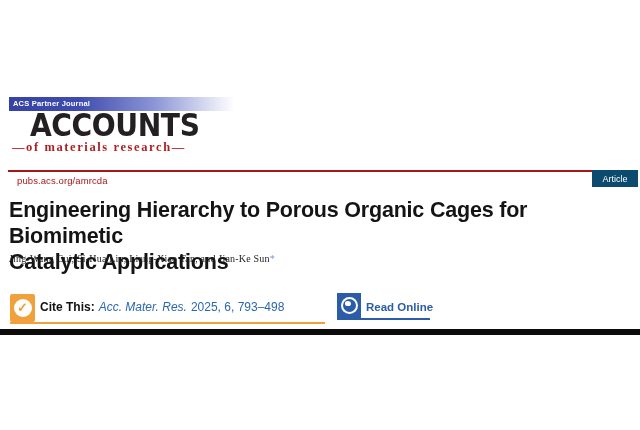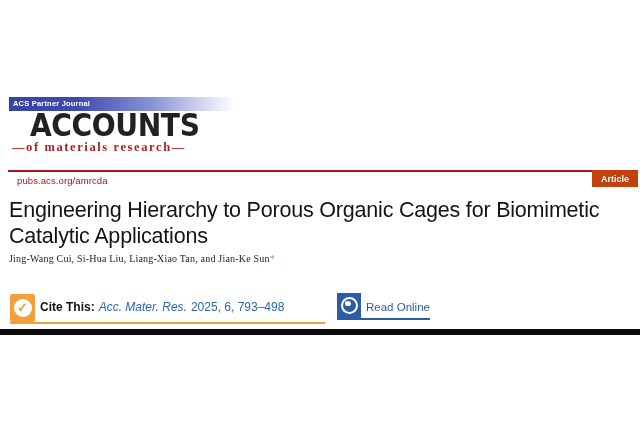--- a/index.html
+++ b/index.html
@@ -28,32 +28,32 @@
   }
   .logo-subtitle{
     position:absolute;left:12px;top:140px;
     font-family:Liberation Serif, serif;font-weight:bold;font-size:12.5px;
     color:#b01f24;letter-spacing:1.6px;white-space:nowrap;
   }
 
   
   .masthead-rule{position:absolute;left:8px;top:170px;width:584px;height:2px;background:#a6171c;}
   .article-badge{
-    position:absolute;left:592px;top:170px;width:46px;height:17px;background:#c2410c;
-    color:#ffffff;font-size:9px;font-weight:bold;display:flex;align-items:center;justify-content:center;
+    position:absolute;left:592px;top:170px;width:46px;height:17px;background:#0c4a6e;
+    color:#ffffff;font-size:9px;font-weight:normal;display:flex;align-items:center;justify-content:center;
   }
   .pubs-link{
     position:absolute;left:9px;top:175px;color:#a6171c;font-size:9.5px;
     text-decoration:none;letter-spacing:.1px;margin-left:8px;
   }
 
   
   .title{
     position:absolute;left:9px;top:197px;margin:0;width:624px;
-    font-size:21.5px;font-weight:normal;color:#141414;line-height:26px;letter-spacing:-.2px;
+    font-size:21.5px;font-weight:bold;color:#141414;line-height:26px;letter-spacing:-.2px;
   }
   .authors{
     position:absolute;left:9px;top:253px;
     font-family:"Liberation Serif",serif;font-size:10px;color:#1d1d1d;letter-spacing:.2px;
   }
   .authors .asterisk{color:#7497cf;}
 
   
   .cite-icon-box{
     position:absolute;left:10px;top:294px;width:25px;height:28px;background:#f1a13b;
@@ -76,21 +76,21 @@
   
   .read-icon-box{
     position:absolute;left:337px;top:293px;width:24px;height:25px;background:#2a5ca8;
     display:flex;align-items:center;justify-content:center;
   }
   .globe{width:17px;height:17px;border-radius:50%;background:#ffffff;position:relative;}
   .globe::before{content:'';position:absolute;left:2px;top:2px;width:13px;height:13px;border-radius:50%;background:#2a5ca8;}
   .globe::after{content:'';position:absolute;left:4px;top:4px;width:6px;height:5px;border-radius:50% 60% 50% 40%;background:#ffffff;}
   .read-label{
     position:absolute;left:366px;top:300px;height:13px;display:flex;align-items:center;
-    color:#2a5ca8;font-size:11.5px;font-weight:normal;white-space:nowrap;
+    color:#2a5ca8;font-size:11.5px;font-weight:bold;white-space:nowrap;
   }
   .read-underline{position:absolute;left:337px;top:318px;width:93px;height:2px;background:#2a5ca8;}
 
   
   .black-bar{position:absolute;left:0;top:329px;width:640px;height:6px;background:#0c0c0c;}
 </style>
 </head>
 <body>
 
 <div class="canvas">

